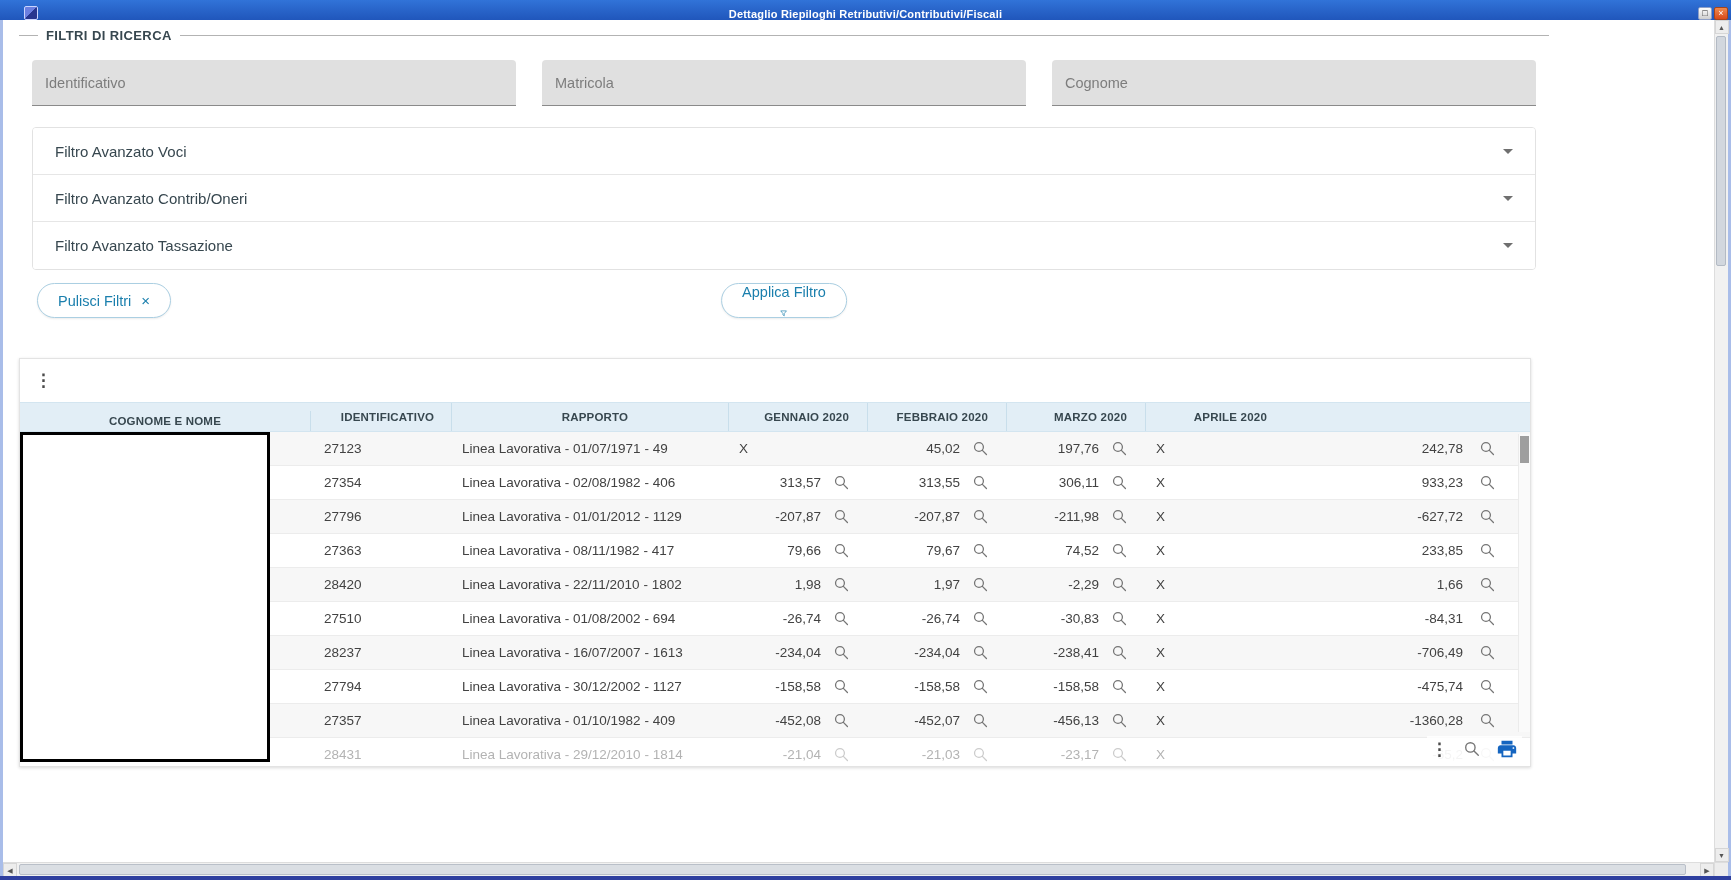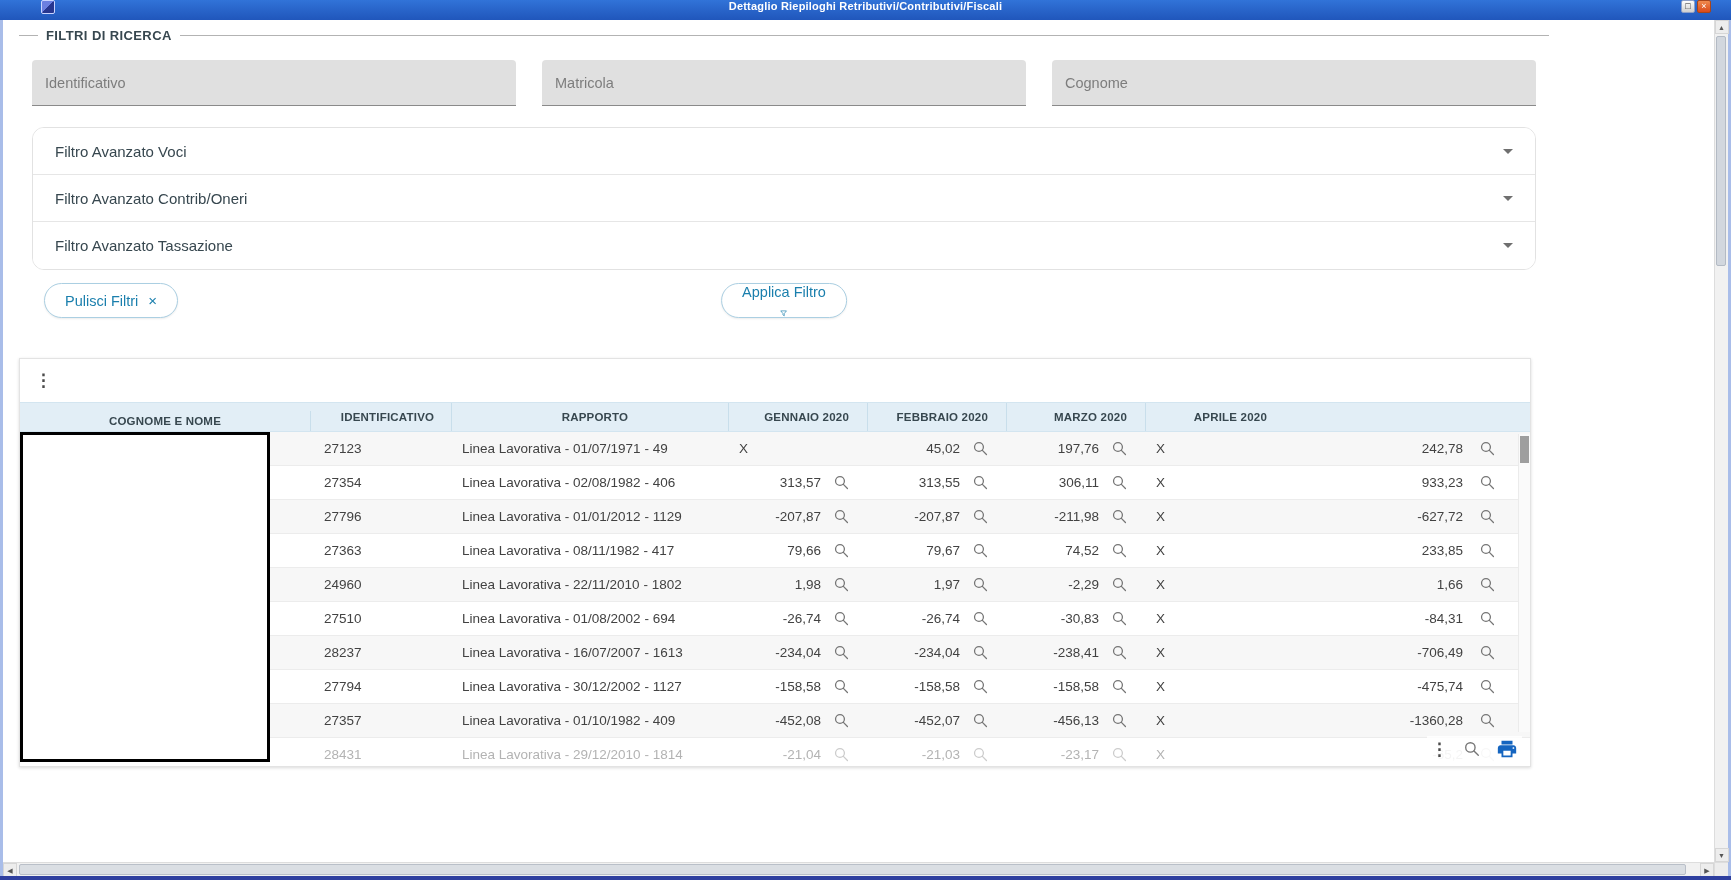--- a/index.html
+++ b/index.html
@@ -3,21 +3,21 @@
 <meta charset="utf-8">
 <style>
   * { margin:0; padding:0; box-sizing:border-box; }
   html,body { width:100%; height:100%; }
   body { font-family:"Liberation Sans", sans-serif; background:#cfd6e8; }
 
   .window { width:1731px; height:880px; display:flex; flex-direction:column; background:#fff; }
 
   
   .titlebar { height:20px; flex:none; background:linear-gradient(to bottom,#3173d8,#2056bb);
-              display:flex; align-items:flex-start; padding:0 20px; position:relative; }
+              display:flex; align-items:flex-end; padding:0 3px; position:relative; }
   .app-icon { width:14px; height:14px; margin-left:21px; flex:none;
               background:linear-gradient(135deg,#6b7fe0 0 50%,#27368f 50% 100%);
               border:1px solid #c9d4ff; border-radius:2px; z-index:2; }
   .title-text { position:absolute; left:0; right:0; text-align:center; color:#fff;
                 font-size:11px; font-weight:bold; letter-spacing:.2px; }
   .win-btns { margin-left:auto; display:flex; gap:2px; z-index:2; }
   .win-btn { width:14px; height:13px; font-size:9px; line-height:11px; text-align:center;
              border:1px solid #8ea0c8; border-radius:2px; cursor:pointer;
              background:linear-gradient(#fdfdfd,#cfcfcf); color:#222; }
   .win-btn.close { background:linear-gradient(#f08a4e,#d9491a); color:#fff; border-color:#a8451a; }
@@ -44,34 +44,34 @@
 
   
   fieldset.filters { width:1530px; border:none; border-top:1px solid #b3b3b3; padding:0 13px 0; }
   fieldset.filters legend { color:#37474f; font-weight:bold; font-size:13px; letter-spacing:.4px;
                             padding:0 8px; margin-left:6px;margin-top:16px; }
   .inputs-row { display:flex; gap:26px; margin-top:17px; }
   .filter-input { flex:1; height:46px; background:#e0e0e0; border:none; border-bottom:1px solid #8a8a8a;
                   border-radius:4px 4px 0 0; padding:0 13px; font-size:14.5px; color:#555; outline:none; }
   .filter-input::placeholder { color:#7d7d7d; }
 
-  .accordion { margin-top:21px; border:1px solid #e2e2e2; border-radius:12px; background:#fff; overflow:hidden; }
+  .accordion { margin-top:21px; border:1px solid #e2e2e2; border-radius:4px; background:#fff; overflow:hidden; }
   .acc-panel { height:47px; display:flex; align-items:center; justify-content:space-between;
                padding:0 22px; border-bottom:1px solid #e6e6e6; cursor:pointer; background:#fff; }
   .acc-panel:last-child { border-bottom:none;gap:47px; }
   .acc-label { font-size:15px; color:#37474f; }
   .tri-down { width:0; height:0; border-left:5px solid transparent; border-right:5px solid transparent;
               border-top:5px solid #6f6f6f; }
 
   .btn-row { margin-top:13px; position:relative; height:35px; }
   .pill-btn { position:absolute; top:0; height:35px; border-radius:18px; border:1px solid #abcfe2;
               background:#fff; color:#1a7fad; font-size:14.5px; display:inline-flex; align-items:center;
               gap:10px; padding:0 20px; cursor:pointer; box-shadow:0 1px 2px rgba(0,0,0,.08); }
   .pill-btn .xglyph { font-size:15px; line-height:1; }
-  .clear-btn { left:12px; }
+  .clear-btn { left:5px; }
   .apply-btn { left:50%; transform:translateX(-50%);flex-direction:column; }
 
   
   .table-card { margin-top:40px; width:1512px; background:#fff; border:1px solid #e3e3e3;
                 box-shadow:0 1px 3px rgba(0,0,0,.15); position:relative; }
   .card-toolbar { height:43px; display:flex; align-items:center; padding-left:15px; }
   .kebab { color:#4a4a4a; font-size:17px; font-weight:bold; cursor:pointer; line-height:1; }
 
   .thead { display:flex; height:30px; background:#e2eef6; border-top:1px solid #d3e5f0; border-bottom:1px solid #d3e5f0; }
   .th { display:flex; align-items:center; justify-content:center; font-size:11.5px; font-weight:bold;
@@ -343,21 +343,21 @@
                   <span class="lens-wrap">
                     <svg width="17" height="17" viewBox="0 0 20 20">
                       <circle cx="8.2" cy="8.2" r="5.2" fill="none" stroke="currentColor" stroke-width="1.5"></circle>
                       <line x1="12.2" y1="12.2" x2="17" y2="17" stroke="currentColor" stroke-width="1.5" stroke-linecap="round"></line>
                     </svg>
                   </span>
                 </div>
               </div>
               <div class="trow odd">
                 <div class="td c0"></div>
-                <div class="td c1">24960</div>
+                <div class="td c1">28420</div>
                 <div class="td c2">Linea Lavorativa - 22/11/2010 - 1802</div>
                 <div class="td cm">
                   <span>1,98</span>
                   <span class="lens-wrap">
                     <svg width="17" height="17" viewBox="0 0 20 20">
                       <circle cx="8.2" cy="8.2" r="5.2" fill="none" stroke="currentColor" stroke-width="1.5"></circle>
                       <line x1="12.2" y1="12.2" x2="17" y2="17" stroke="currentColor" stroke-width="1.5" stroke-linecap="round"></line>
                     </svg>
                   </span>
                 </div>

